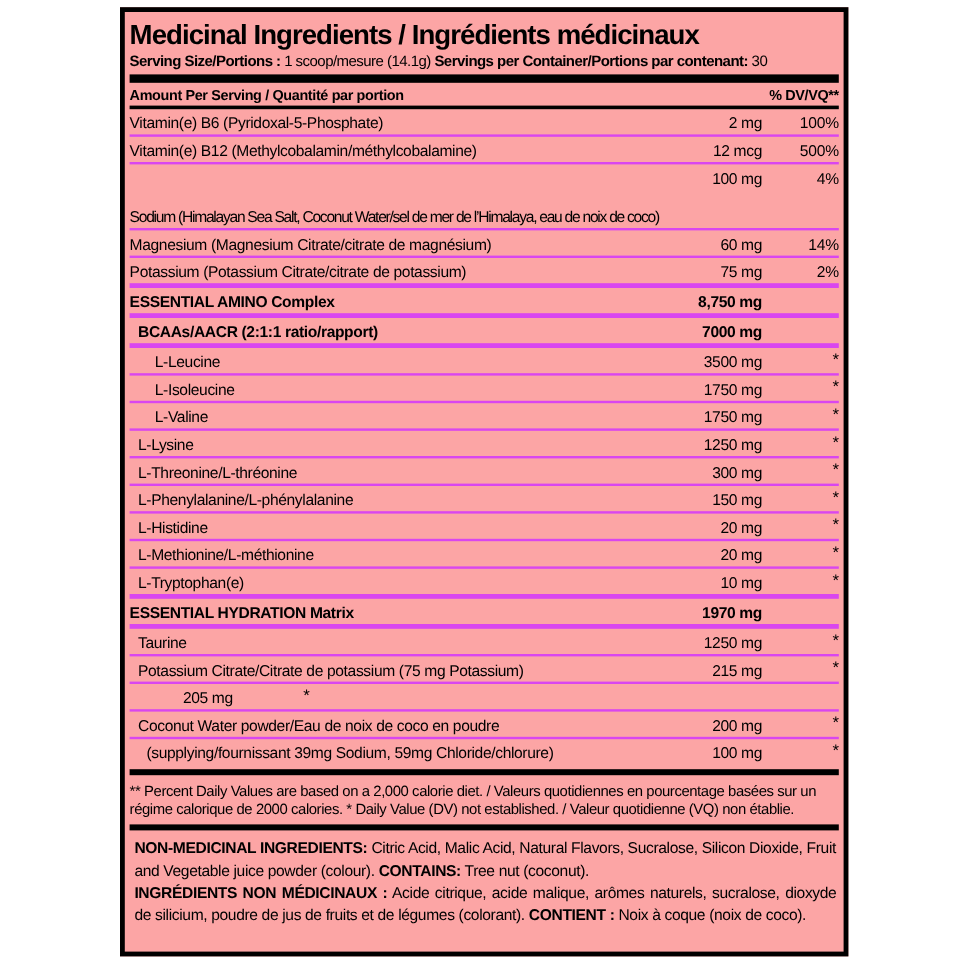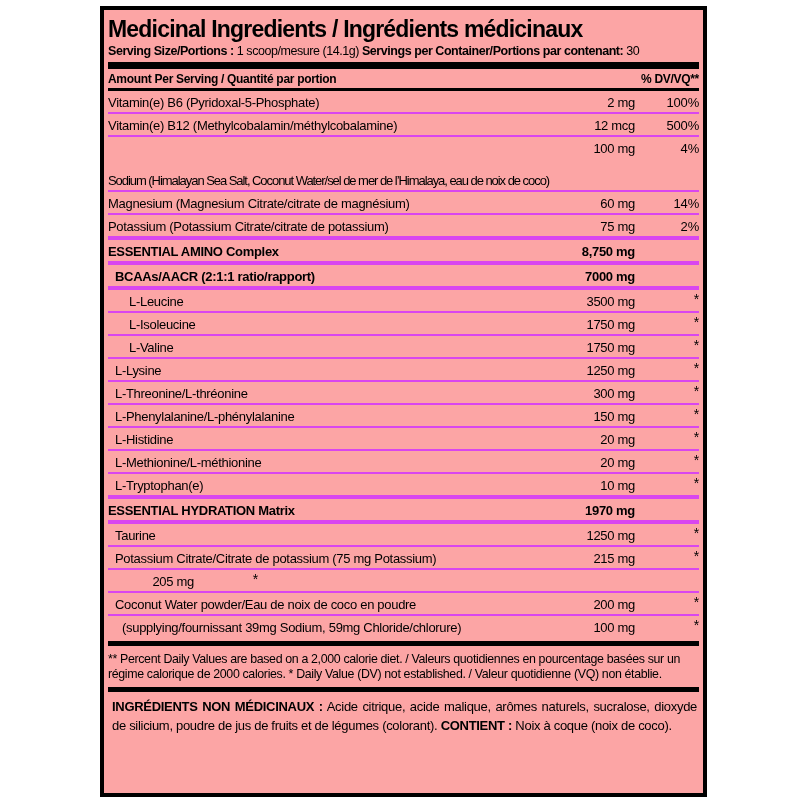--- a/index.html
+++ b/index.html
@@ -242,18 +242,21 @@
   </div>
       </div>
 
     <div class="bar bar-mid"></div>
 
     <div class="footnote">** Percent Daily Values are based on a 2,000 calorie diet. / Valeurs quotidiennes en pourcentage basées sur un régime calorique de 2000 calories.  * Daily Value (DV) not established. / Valeur quotidienne (VQ) non établie.</div>
 
     <div class="bar bar-mid"></div>
 
     <div class="nonmed">
+      <p class="en">
+        <span class="b">NON-MEDICINAL INGREDIENTS:</span><span> Citric Acid, Malic Acid, Natural Flavors, Sucralose, Silicon Dioxide, Fruit and Vegetable juice powder (colour). </span><span class="b">CONTAINS:</span><span> Tree nut (coconut).</span>
+      </p>
       <p class="fr">
         <span class="b">INGRÉDIENTS NON MÉDICINAUX :</span><span> Acide citrique, acide malique, arômes naturels, sucralose, dioxyde de silicium, poudre de jus de fruits et de légumes (colorant). </span><span class="b">CONTIENT :</span><span> Noix à coque (noix de coco).</span>
       </p>
     </div>
   </div>
 </div>
 
 </body></html>

